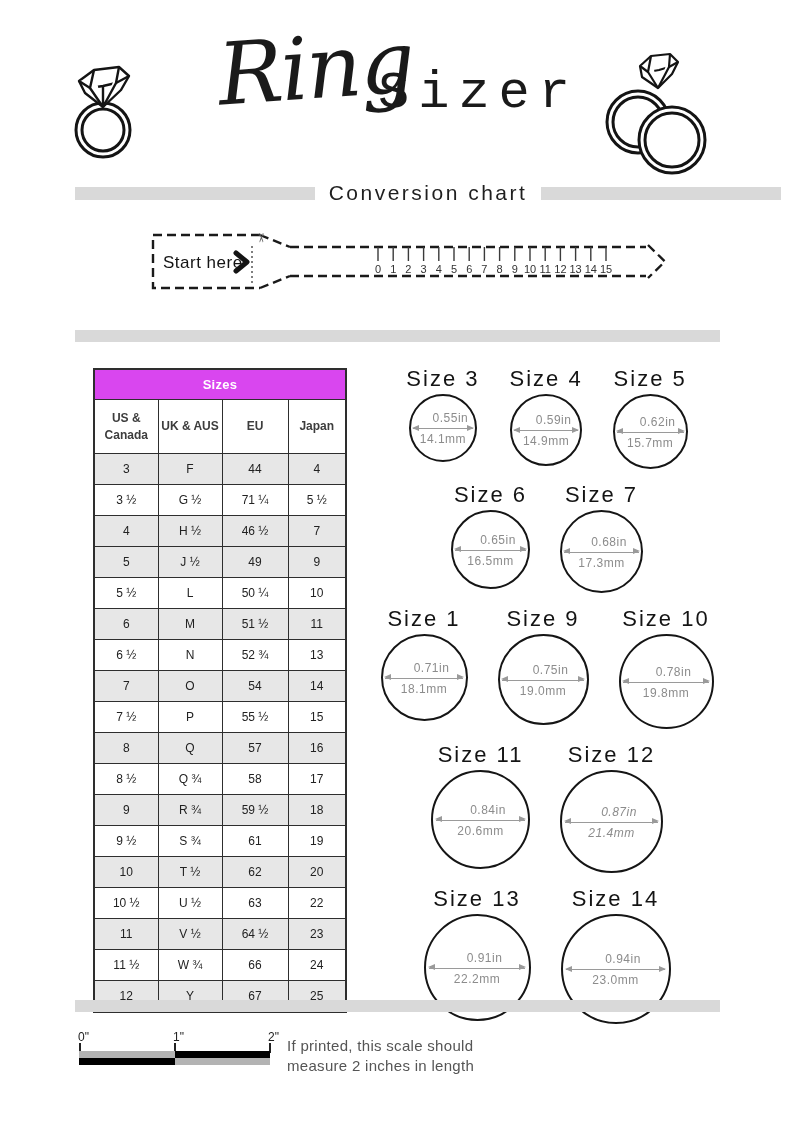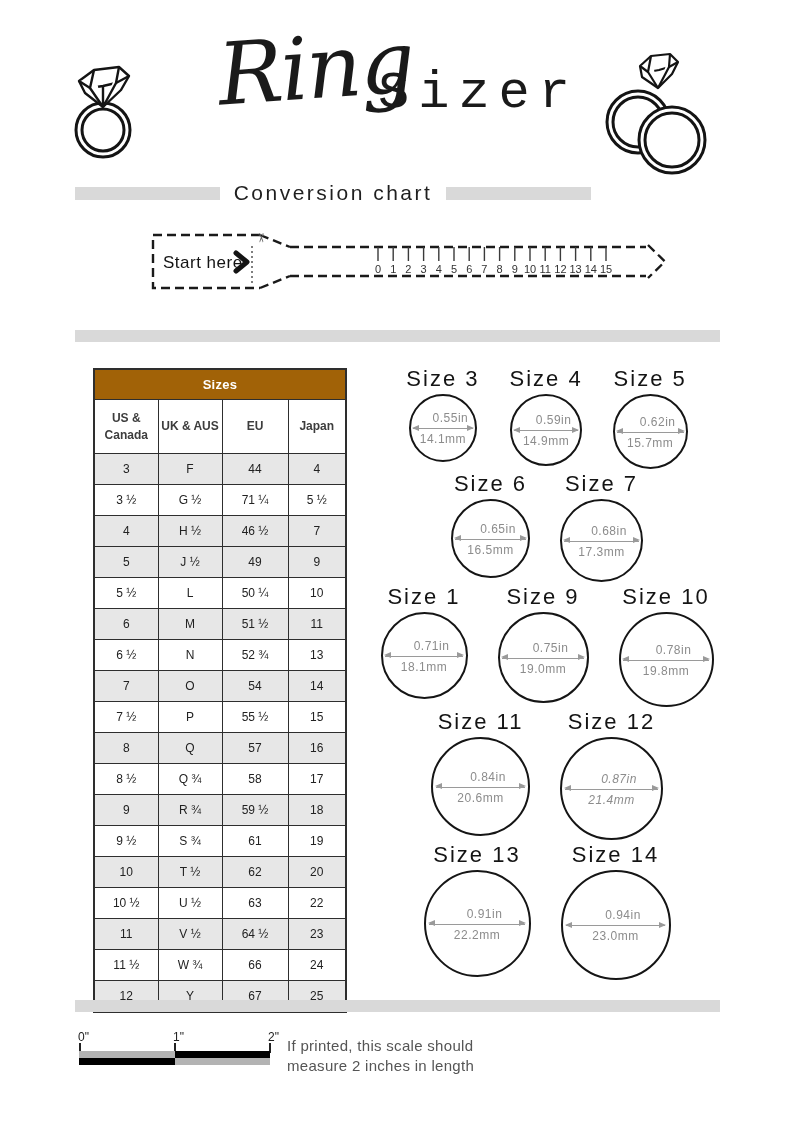--- a/index.html
+++ b/index.html
@@ -5,47 +5,47 @@
   html,body{margin:0;padding:0;background:#ffffff;}
   body{width:794px;height:1123px;position:relative;font-family:"Liberation Sans",sans-serif;color:#1a1a1a;overflow:hidden;}
 
   
   .ring-icon{position:absolute;}
   #left-ring{left:70px;top:64px;}
   #right-rings{left:596px;top:50px;}
   .title-script{position:absolute;left:218px;top:18px;font-family:"DejaVu Serif",cursive;font-style:italic;font-weight:400;font-size:86px;transform:rotate(-4deg);letter-spacing:-2px;}
   .title-main{position:absolute;left:378px;top:64px;font-size:52px;font-weight:400;letter-spacing:9px;font-family:Liberation Mono, monospace;}
 
-  .subtitle-row{position:absolute;left:75px;top:181px;width:516px;display:flex;align-items:center;gap:14px;}
+  .subtitle-row{position:absolute;left:75px;top:181px;width:706px;display:flex;align-items:center;gap:14px;}
   .subtitle-bar{flex:1;height:13px;background:#d9d9d9;}
   .subtitle-text{font-size:21px;letter-spacing:2.5px;color:#1f1f1f;white-space:nowrap;}
 
   
   #sizer-strip{position:absolute;left:150px;top:226px;}
   #sizer-strip text{font-family:"Liberation Sans",sans-serif;}
   #ruler-ticks text{font-size:11px;fill:#333;}
   .start-label{font-size:17px;fill:#141414;letter-spacing:.5px;}
   .scissors{font-size:12px;fill:#666;}
 
   .divider-bar{position:absolute;left:75px;width:645px;height:12px;background:#d9d9d9;}
   #divider-top{top:330px;}
   #divider-bottom{top:1000px;}
 
   
   .size-table{position:absolute;left:93px;top:368px;width:252px;border-collapse:collapse;table-layout:fixed;}
   .size-table th,.size-table td{border:1px solid #2e2e2e;text-align:center;vertical-align:middle;}
   .size-table{border:2px solid #2e2e2e;}
-  .size-table .tbl-title{background:#a16207;color:#ffffff;font-size:13px;font-weight:bold;height:27px;letter-spacing:.3px;}
+  .size-table .tbl-title{background:#d946ef;color:#ffffff;font-size:13px;font-weight:bold;height:27px;letter-spacing:.3px;}
   .size-table thead th.colhead{height:51px;font-size:12px;color:#3d3d3d;font-weight:bold;background:#fff;line-height:1.35;}
   .size-table td{height:28px;font-size:12px;color:#222;background:#fff;}
   .size-table tr.alt td{background:#e7e7e7;}
   col.c1{width:64px}col.c2{width:64px}col.c3{width:66px}col.c4{width:58px}
 
   
-  #size-circles{position:absolute;left:363px;top:366px;width:368px;display:flex;flex-direction:column;align-items:center;}
+  #size-circles{position:absolute;left:363px;top:366px;width:368px;display:flex;flex-direction:column;align-items:center;gap:11px;}
   .size-row{display:flex;justify-content:center;align-items:flex-start;gap:30px;margin-bottom:2px;}
   .size-item{display:flex;flex-direction:column;align-items:center;}
   .size-label{font-size:22px;letter-spacing:2px;color:#141414;line-height:26px;margin-bottom:2px;white-space:nowrap;}
   .circle{position:relative;border:2px solid #151515;border-radius:50%;box-sizing:border-box;background:#fff;}
   .m-in,.m-mm{position:absolute;left:0;right:0;text-align:center;font-size:12px;color:#8c8c8c;letter-spacing:.5px;}
   .m-in{bottom:50%;margin-bottom:3px;margin-left:15px;}
   .m-mm{top:50%;margin-top:4px;}
   .m-arrow{position:absolute;top:50%;left:3%;right:3%;height:0;border-top:1.5px solid #9a9a9a;}
   .m-arrow::before,.m-arrow::after{content:'';position:absolute;top:-4.5px;width:0;height:0;border-top:3.5px solid transparent;border-bottom:3.5px solid transparent;}
   .m-arrow::before{left:-1px;border-right:7px solid #9a9a9a;}

